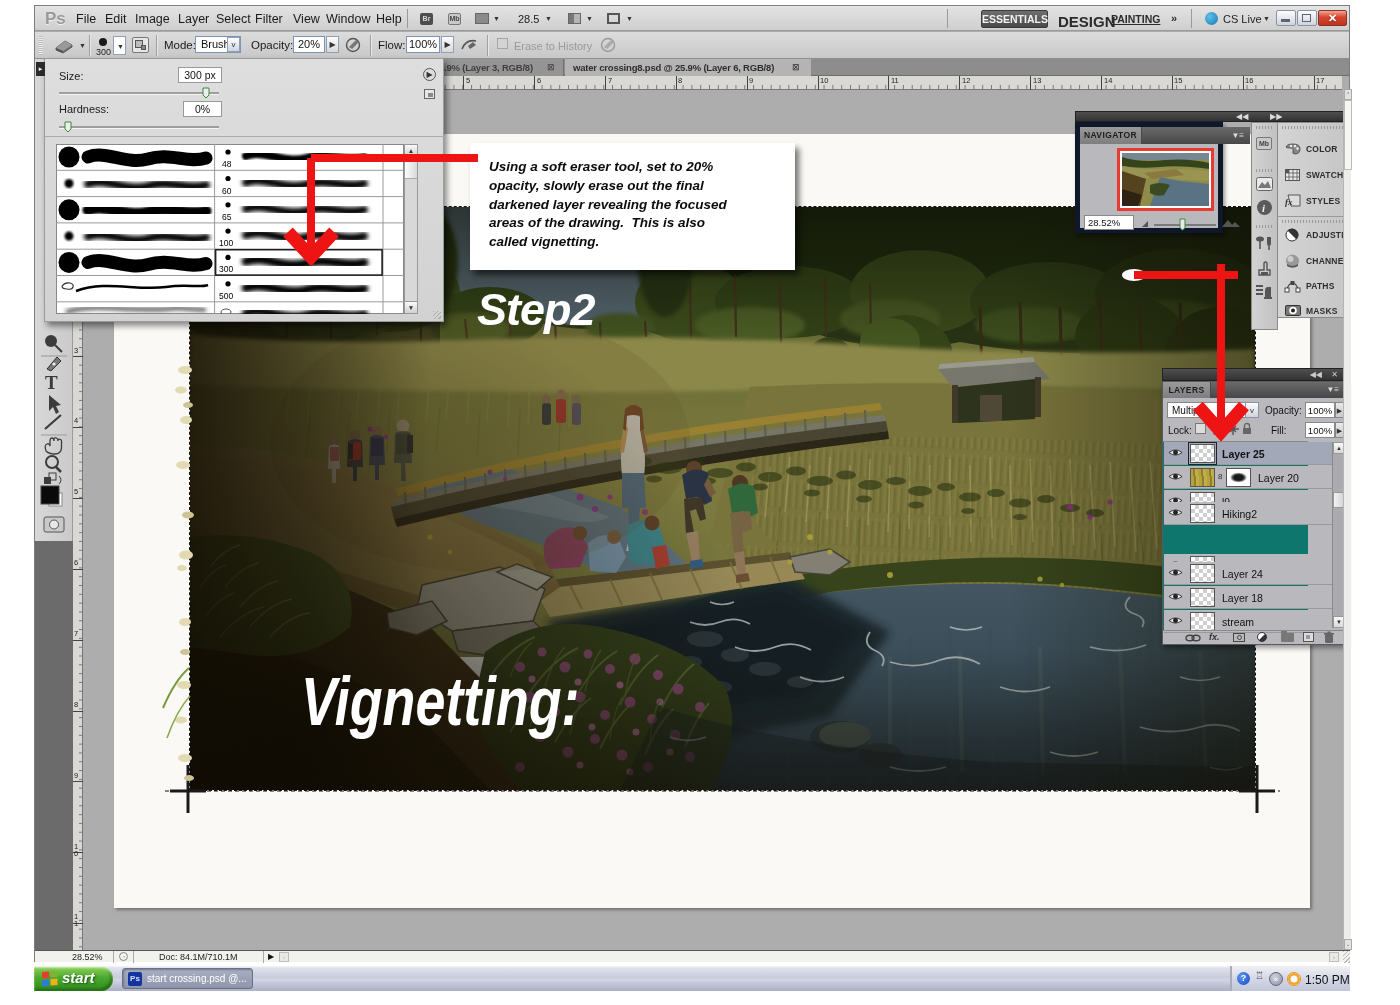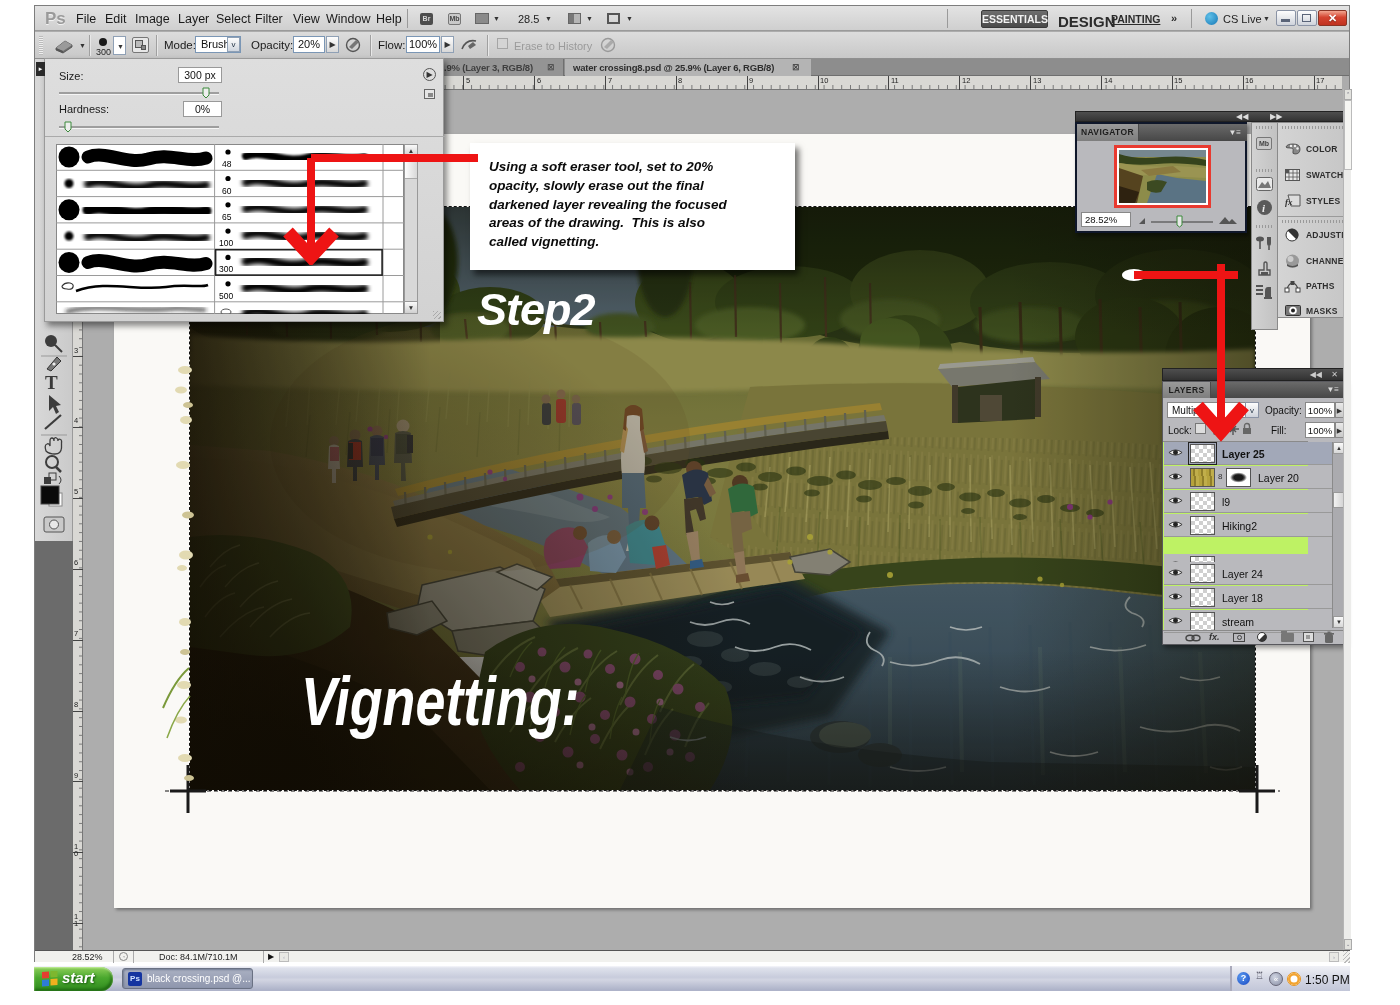--- a/index.html
+++ b/index.html
@@ -776,21 +776,21 @@
 
 <div class="bigtext" style="left:477px;top:284px;font-size:45px;">Step2</div>
 <div class="bigtext" style="left:301px;top:662px;font-size:68px;transform:scale(0.79,1);transform-origin:0 0;letter-spacing:0;">Vignetting:</div>
 
 <div class="callout" style="left:470px;top:143px;width:325px;height:127px;padding:15px 0 0 19px;">Using a soft eraser tool, set to 20%<br>opacity, slowly erase out the final<br>darkened layer revealing the focused<br>areas of the drawing.&nbsp; This is also<br>called vignetting.</div>
 
 <div class="abs" style="left:1075px;top:111px;width:275px;height:11px;background:linear-gradient(#4e4e4e,#333);border:1px solid #222;">
   <span class="abs" style="left:160px;top:0px;color:#ddd;font-size:8px;line-height:10px;">◀◀</span>
   <span class="abs" style="left:194px;top:0px;color:#ddd;font-size:8px;line-height:10px;">▶▶</span>
 </div>
-<div id="navigator" class="abs" style="left:1075px;top:122px;width:172px;height:111px;background:#b9b9bd;border:2px solid #0f172a;box-shadow:2px 3px 4px rgba(0,0,0,.4);">
+<div id="navigator" class="abs" style="left:1075px;top:122px;width:148px;height:111px;background:#b9b9bd;border:5px solid #0f172a;box-shadow:2px 3px 4px rgba(0,0,0,.4);">
   <div class="abs" style="left:0;top:0;width:170px;height:17px;background:linear-gradient(#6a6a6a,#474747);">
     <div class="abs" style="left:0;top:0;width:62px;height:17px;background:linear-gradient(#9a9a9a,#7e7e7e);border-right:1px solid #4a4a4a;color:#1d1d1d;font-size:8.5px;font-weight:bold;letter-spacing:.4px;line-height:17px;text-align:center;">NAVIGATOR</div>
     <span class="abs" style="right:6px;top:4px;color:#ddd;font-size:8px;">▼≡</span>
   </div>
   <div class="abs" style="left:37px;top:21px;width:97px;height:63px;border:3px solid #e83a30;background:#8a9a8a;">
     <svg width="91" height="57" viewBox="0 0 91 57" preserveAspectRatio="none">
       <rect width="91" height="57" fill="#fff"></rect>
       <rect x="2" y="2" width="87" height="53" fill="#8d8c4a"></rect>
       <rect x="2" y="2" width="87" height="7" fill="#76878f"></rect>
       <path d="M2 6 Q20 12 45 9 Q70 7 89 12 L89 18 Q60 14 40 16 Q18 18 2 15 Z" fill="#35431c"></path>
@@ -918,21 +918,21 @@
           <path d="M7 1 L7 13 M1 7 L13 7 M4 4 L10 10 M4 10 L10 4" stroke="#555" stroke-width="1.4"></path>
         </svg>
     <svg class="abs" style="left:78px;top:40px;" width="12" height="14" viewBox="0 0 12 14">
           <rect x="2" y="6" width="8" height="6" fill="#666"></rect>
           <path d="M3.5 6 V4 Q3.5 1.5 6 1.5 Q8.5 1.5 8.5 4 V6" fill="none" stroke="#666" stroke-width="1.4"></path>
         </svg>
     <span class="abs" style="left:108px;top:43px;font-size:10px;color:#111;">Fill:</span>
     <div class="abs" style="left:142px;top:40px;width:30px;height:16px;background:#fff;border:1px solid #888;font-size:9.5px;color:#111;line-height:15px;text-align:center;">100%</div>
     <div class="abs" style="left:172px;top:40px;width:9px;height:16px;background:linear-gradient(#e9e9e9,#c9c9c9);border:1px solid #888;font-size:7px;line-height:15px;color:#333;text-align:center;">▶</div>
 
-    <div class="abs" style="left:0px;top:59px;width:145px;height:189px;background:#bef264;border-top:1px solid #8a8a8a;">
+    <div class="abs" style="left:0px;top:59px;width:145px;height:189px;background:#0f766e;border-top:1px solid #8a8a8a;">
       <div class="lrow" style="top:0px;background:#a2a8b8;">
             <svg class="leye" viewBox="0 0 16 11">
               <path d="M1 5.5 Q8 0 15 5.5 Q8 11 1 5.5" fill="#e8e8e8" stroke="#333"></path>
               <circle cx="8" cy="5.5" r="2.6" fill="#222"></circle>
             </svg>
             <div class="lthumb checker" style="outline:1px solid #222;outline-offset:1px;"></div>
             <span class="lname" style="font-weight:bold;">Layer 25</span>
           </div>
       <div class="lrow" style="top:24px;">
             <svg class="leye" viewBox="0 0 16 11">
@@ -945,21 +945,21 @@
             <span class="lname" style="left:94px;">Layer 20</span>
           </div>
       <div class="lrow" style="top:48px;">
             <svg class="leye" viewBox="0 0 16 11">
               <path d="M1 5.5 Q8 0 15 5.5 Q8 11 1 5.5" fill="#e8e8e8" stroke="#333"></path>
               <circle cx="8" cy="5.5" r="2.6" fill="#222"></circle>
             </svg>
             <div class="lthumb checker"></div>
             <span class="lname">l9</span>
           </div>
-      <div class="lrow" style="top:72px;padding-left:32px;">
+      <div class="lrow" style="top:60px;padding-left:32px;">
             <svg class="leye" viewBox="0 0 16 11">
               <path d="M1 5.5 Q8 0 15 5.5 Q8 11 1 5.5" fill="#e8e8e8" stroke="#333"></path>
               <circle cx="8" cy="5.5" r="2.6" fill="#222"></circle>
             </svg>
             <div class="lthumb checker"></div>
             <span class="lname">Hiking2</span>
           </div>
       <div class="lrow" style="top:112px;padding-left:19px;">
             <svg class="leye" viewBox="0 0 16 11">
               <path d="M1 5.5 Q8 0 15 5.5 Q8 11 1 5.5" fill="#e8e8e8" stroke="#333"></path>
@@ -1160,21 +1160,21 @@
       <rect x="0" y="1" width="7" height="6.5" fill="#e33e30" transform="skewY(-4)"></rect>
       <rect x="8.5" y="0.5" width="7" height="6.5" fill="#7db72f" transform="skewY(-4)"></rect>
       <rect x="0" y="9" width="7" height="6.5" fill="#2e7cd6" transform="skewY(-4)"></rect>
       <rect x="8.5" y="8.5" width="7" height="6.5" fill="#f0b01e" transform="skewY(-4)"></rect>
     </svg>
     <span class="abs" style="left:28px;top:2px;color:#fff;font-size:15px;font-weight:bold;font-style:italic;text-shadow:1px 1px 2px #1a5a10;">start</span>
   </div>
 
   <div class="abs" style="left:88px;top:2px;width:131px;height:21px;background:linear-gradient(#aab0c2,#8e96ad);border:1px solid #6a7183;border-radius:3px;box-shadow:inset 1px 1px 2px #707a92;">
     <div class="abs" style="left:5px;top:3px;width:14px;height:14px;background:#1434a0;border-radius:2px;color:#cfe0ff;font-size:8px;font-weight:bold;text-align:center;line-height:14px;">Ps</div>
-    <span class="abs" style="left:24px;top:4px;color:#fff;font-size:10px;white-space:nowrap;">black crossing.psd @...</span>
+    <span class="abs" style="left:24px;top:4px;color:#fff;font-size:10px;white-space:nowrap;">start crossing.psd @...</span>
   </div>
 
   <div class="abs" style="left:1196px;top:0px;width:120px;height:25px;background:linear-gradient(#f0f1f6,#d4d7e4 50%,#c2c6d8);border-left:2px solid #aab;">
     <div class="abs" style="left:5px;top:6px;width:13px;height:13px;border-radius:50%;background:radial-gradient(circle at 35% 35%,#5a9af0,#1545c0);color:#fff;font-size:9px;font-weight:bold;text-align:center;line-height:13px;">?</div>
     <span class="abs" style="left:23px;top:4px;font-size:10px;color:#445;">♖</span>
     <div class="abs" style="left:37px;top:6px;width:14px;height:14px;border-radius:50%;background:radial-gradient(circle at 40% 35%,#cfd4e2,#8a90a5);border:1px solid #667;color:#fff;font-size:8px;text-align:center;line-height:13px;">«</div>
     <div class="abs" style="left:55px;top:6px;width:14px;height:14px;border-radius:50%;background:#fff;border:1px solid #e8941e;box-shadow:inset 0 0 0 2.5px #f2a431;"></div>
     <span class="abs" style="left:73px;top:7px;font-size:12px;color:#111;white-space:nowrap;">1:50 PM</span>
   </div>
 </div>

